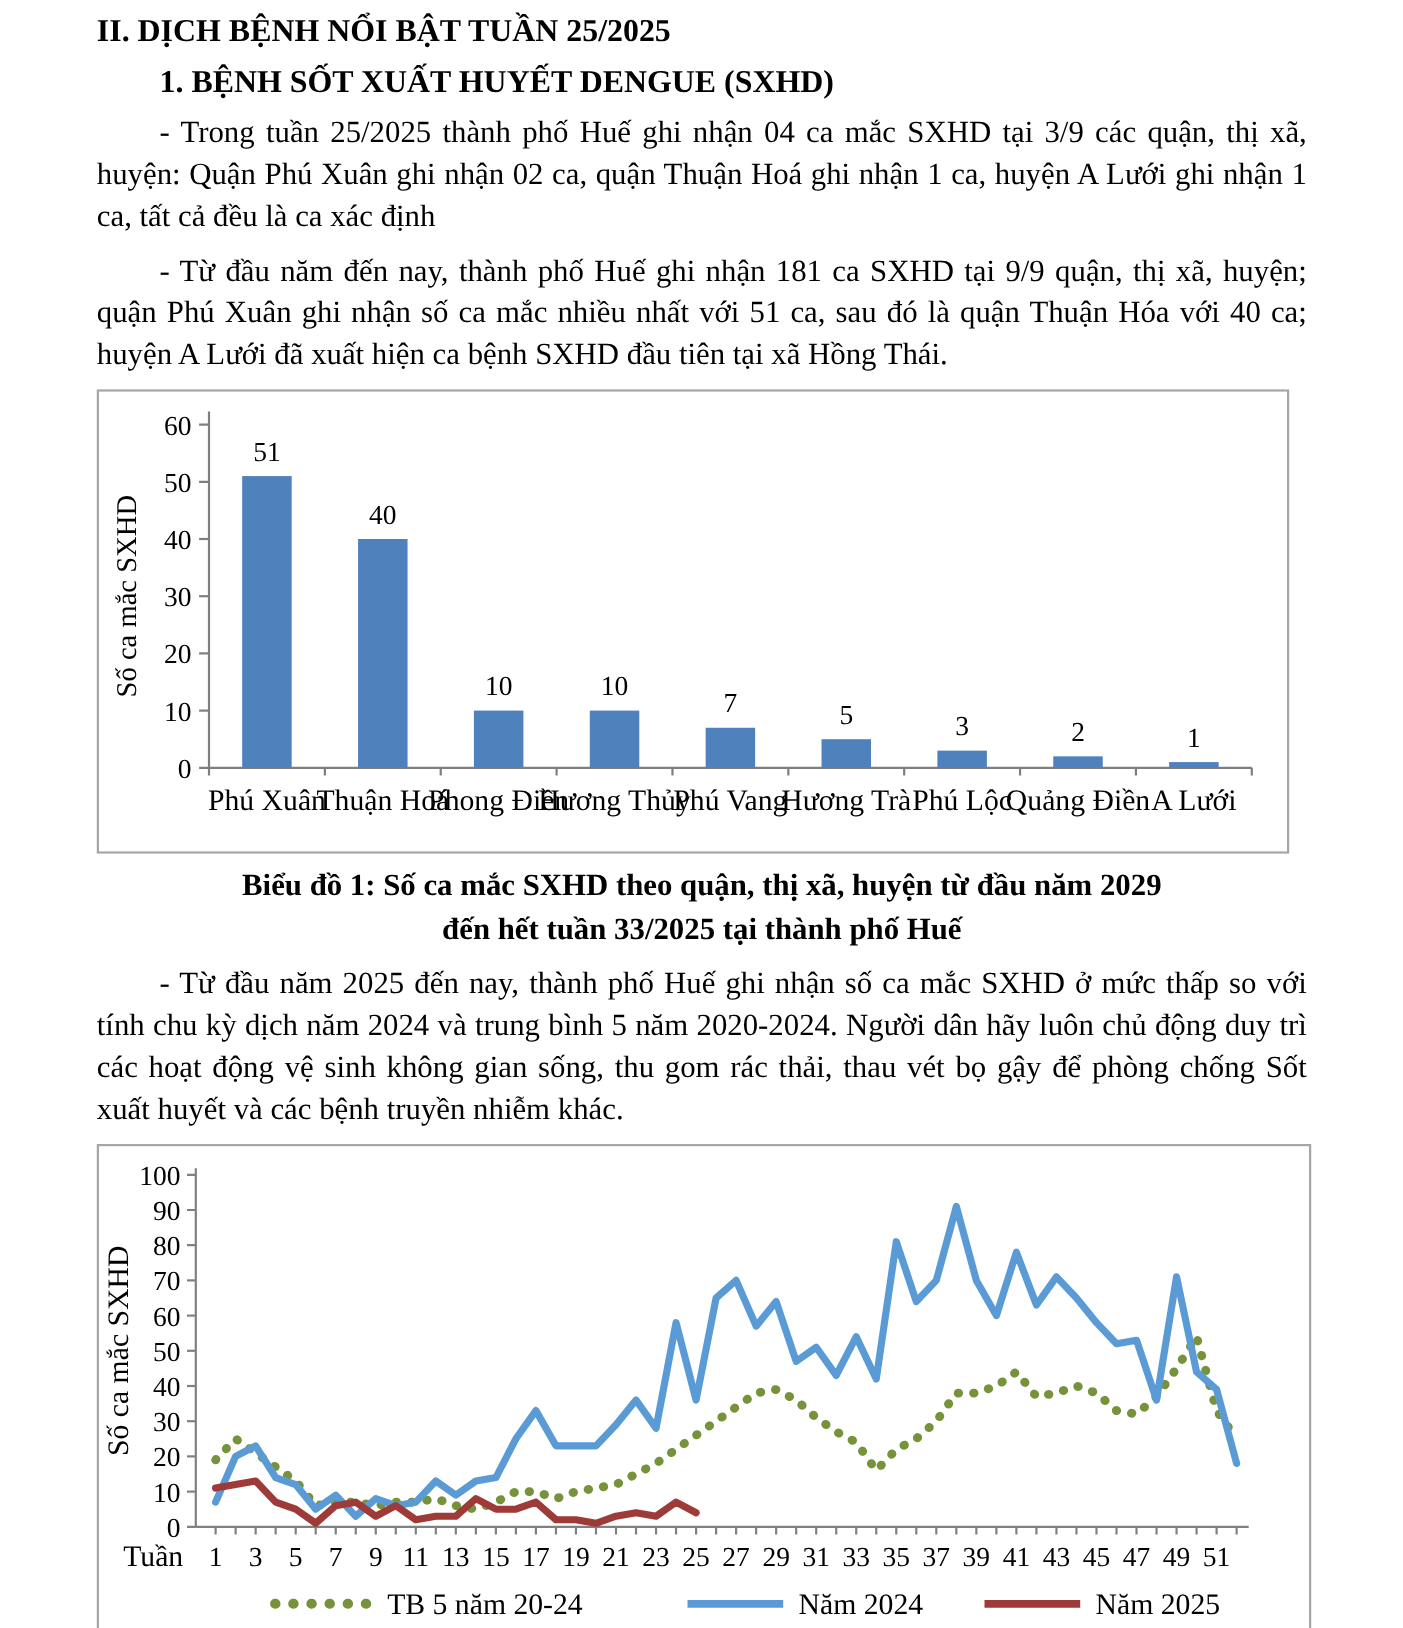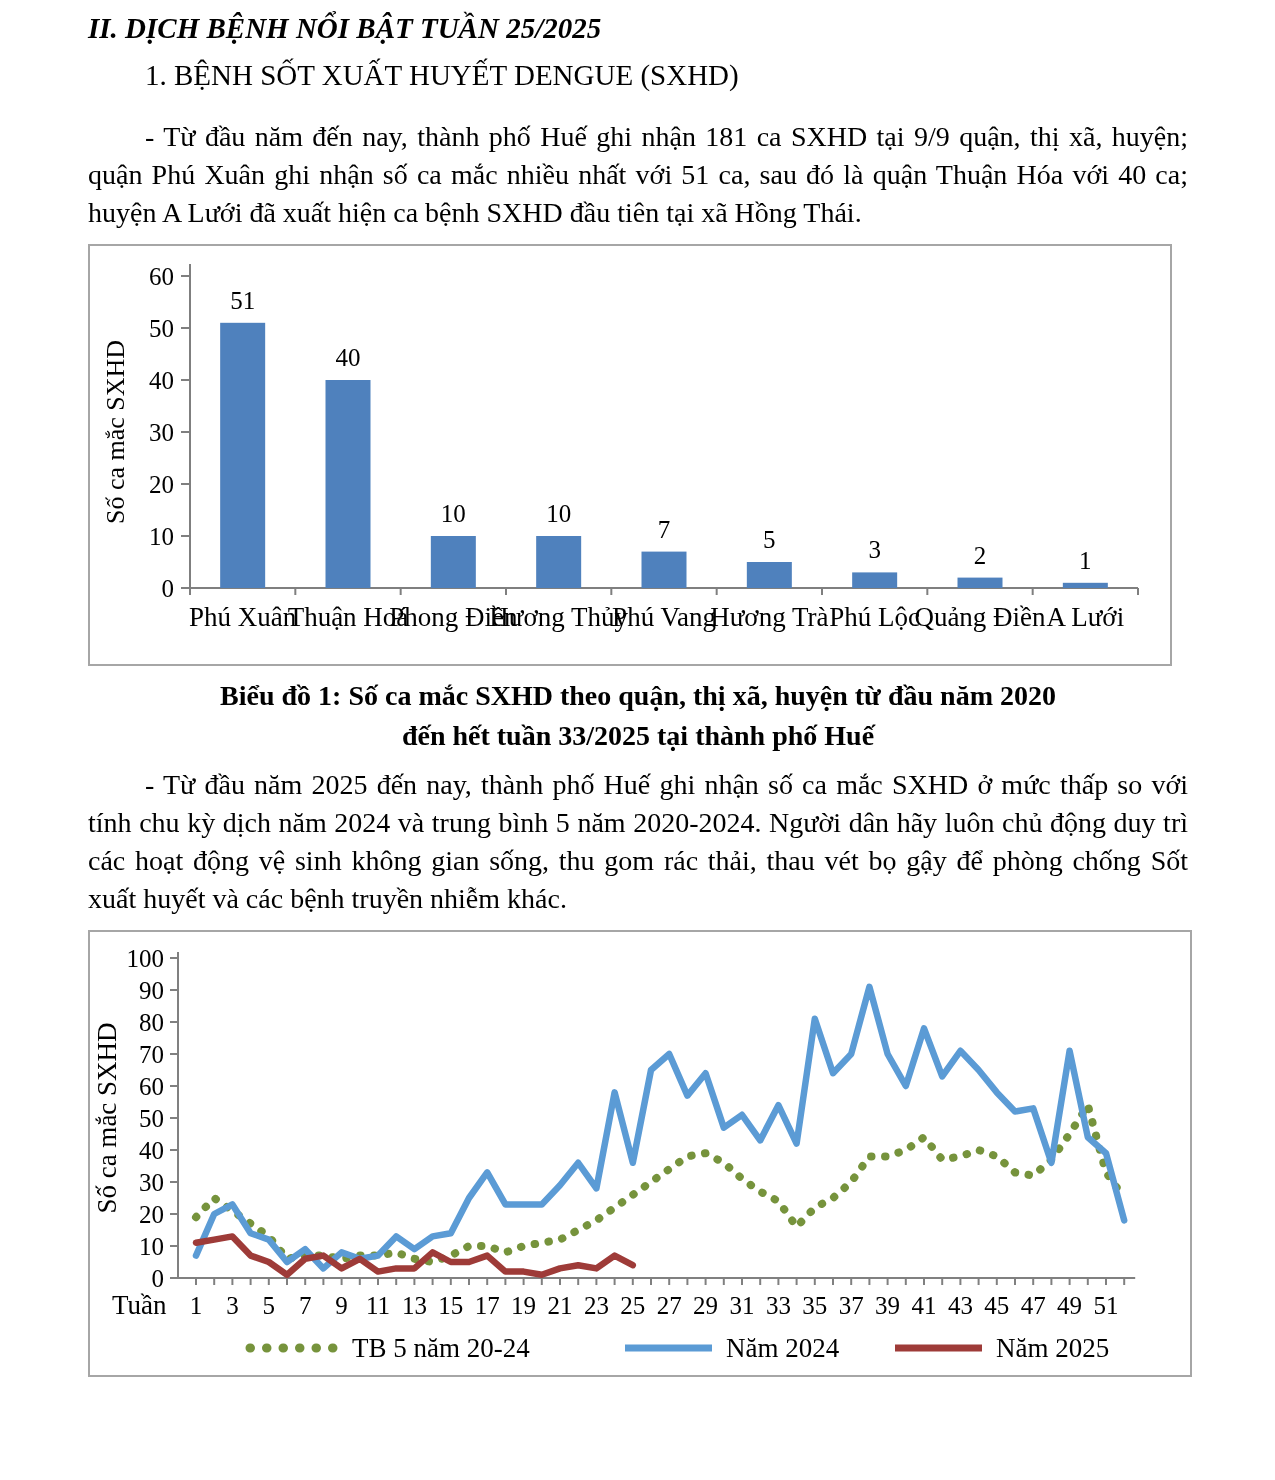--- a/index.html
+++ b/index.html
@@ -1,33 +1,34 @@
 <!DOCTYPE html>
 <html><head>
 <meta charset="utf-8">
 <style>
   html,body{margin:0;padding:0;background:#ffffff;}
   body{font-family:"Liberation Serif", serif; color:#000; width:1275px;}
   .page{width:1275px; min-height:1480px; padding:8px 87px 0 88px; box-sizing:border-box;}
-  .h-main{font-size:29px; font-weight:bold; margin:4px 0 14px 0;font-style:italic;}
-  .h-sub{font-size:29px; font-weight:normal; margin:0 0 26px 57px;}
+  .h-main{font-size:29px; font-weight:bold; margin:4px 0 14px 0;}
+  .h-sub{font-size:29px; font-weight:bold; margin:0 0 10px 57px;}
   p.para{font-size:28px; line-height:38px; text-align:justify; margin:0 0 12px 0; text-indent:57px;}
   .chart-frame{border:2px solid #a6a6a6; background:#fff; margin:6px 0 10px 0;}
   .chart-frame svg{display:block;}
   .caption{font-size:28px; font-weight:bold; text-align:center; line-height:40px; margin:8px 0 10px 0;}
   svg text{font-family:"Liberation Serif", serif; fill:#000;}
 </style>
 </head>
 <body>
 
 <div class="page">
 
   <div class="h-main">II. DỊCH BỆNH NỔI BẬT TUẦN 25/2025</div>
   <div class="h-sub">1. BỆNH SỐT XUẤT HUYẾT DENGUE (SXHD)</div>
 
+  <p class="para">- Trong tuần 25/2025 thành phố Huế ghi nhận 04 ca mắc SXHD tại 3/9 các quận, thị xã, huyện: Quận Phú Xuân ghi nhận 02 ca, quận Thuận Hoá ghi nhận 1 ca, huyện A Lưới ghi nhận 1 ca, tất cả đều là ca xác định</p>
   <p class="para">- Từ đầu năm đến nay, thành phố Huế ghi nhận 181 ca SXHD tại 9/9 quận, thị xã, huyện; quận Phú Xuân ghi nhận số ca mắc nhiều nhất với 51 ca, sau đó là quận Thuận Hóa với 40 ca; huyện A Lưới đã xuất hiện ca bệnh SXHD đầu tiên tại xã Hồng Thái.</p>
 
   <div class="chart-frame" style="width:1080px;">
     <svg id="chart1-svg" width="1076" height="418" viewBox="0 0 1076 418">
         <line x1="91" y1="342" x2="100" y2="342" stroke="#7f7f7f" stroke-width="2"></line>
         <text x="84" y="351" font-size="25" text-anchor="end">0</text>
         <line x1="91" y1="290" x2="100" y2="290" stroke="#7f7f7f" stroke-width="2"></line>
         <text x="84" y="299" font-size="25" text-anchor="end">10</text>
         <line x1="91" y1="238" x2="100" y2="238" stroke="#7f7f7f" stroke-width="2"></line>
         <text x="84" y="247" font-size="25" text-anchor="end">20</text>
@@ -76,21 +77,21 @@
         <text x="890" y="317.6" font-size="25" text-anchor="middle">2</text>
         <text x="890" y="380" font-size="27" text-anchor="middle">Quảng Điền</text>
         <rect x="972.8333333333333" y="336.8" width="45" height="5.2" fill="#4F81BD"></rect>
         <text x="995.3333333333333" y="322.8" font-size="25" text-anchor="middle">1</text>
         <text x="995.3333333333333" y="380" font-size="27" text-anchor="middle">A Lưới</text>
         <text x="34" y="186" font-size="26" text-anchor="middle" transform="rotate(-90 34 186)">Số ca mắc SXHD</text>
       </svg>
   </div>
 
   <div class="caption">
-    <span>Biểu đồ 1: Số ca mắc SXHD theo quận, thị xã, huyện từ đầu năm 2020</span><br>
+    <span>Biểu đồ 1: Số ca mắc SXHD theo quận, thị xã, huyện từ đầu năm 2029</span><br>
     <span>đến hết tuần 33/2025 tại thành phố Huế</span>
   </div>
 
   <p class="para">- Từ đầu năm 2025 đến nay, thành phố Huế ghi nhận số ca mắc SXHD ở mức thấp so với tính chu kỳ dịch năm 2024 và trung bình 5 năm 2020-2024. Người dân hãy luôn chủ động duy trì các hoạt động vệ sinh không gian sống, thu gom rác thải, thau vét bọ gậy để phòng chống Sốt xuất huyết và các bệnh truyền nhiễm khác.</p>
 
   <div class="chart-frame" style="width:1100px;">
     <svg id="chart2-svg" width="1096" height="443" viewBox="0 0 1096 443">
         <line x1="80" y1="346" x2="88" y2="346" stroke="#808080" stroke-width="2"></line>
         <text x="74" y="355" font-size="25" text-anchor="end">0</text>
         <line x1="80" y1="314" x2="88" y2="314" stroke="#808080" stroke-width="2"></line>

